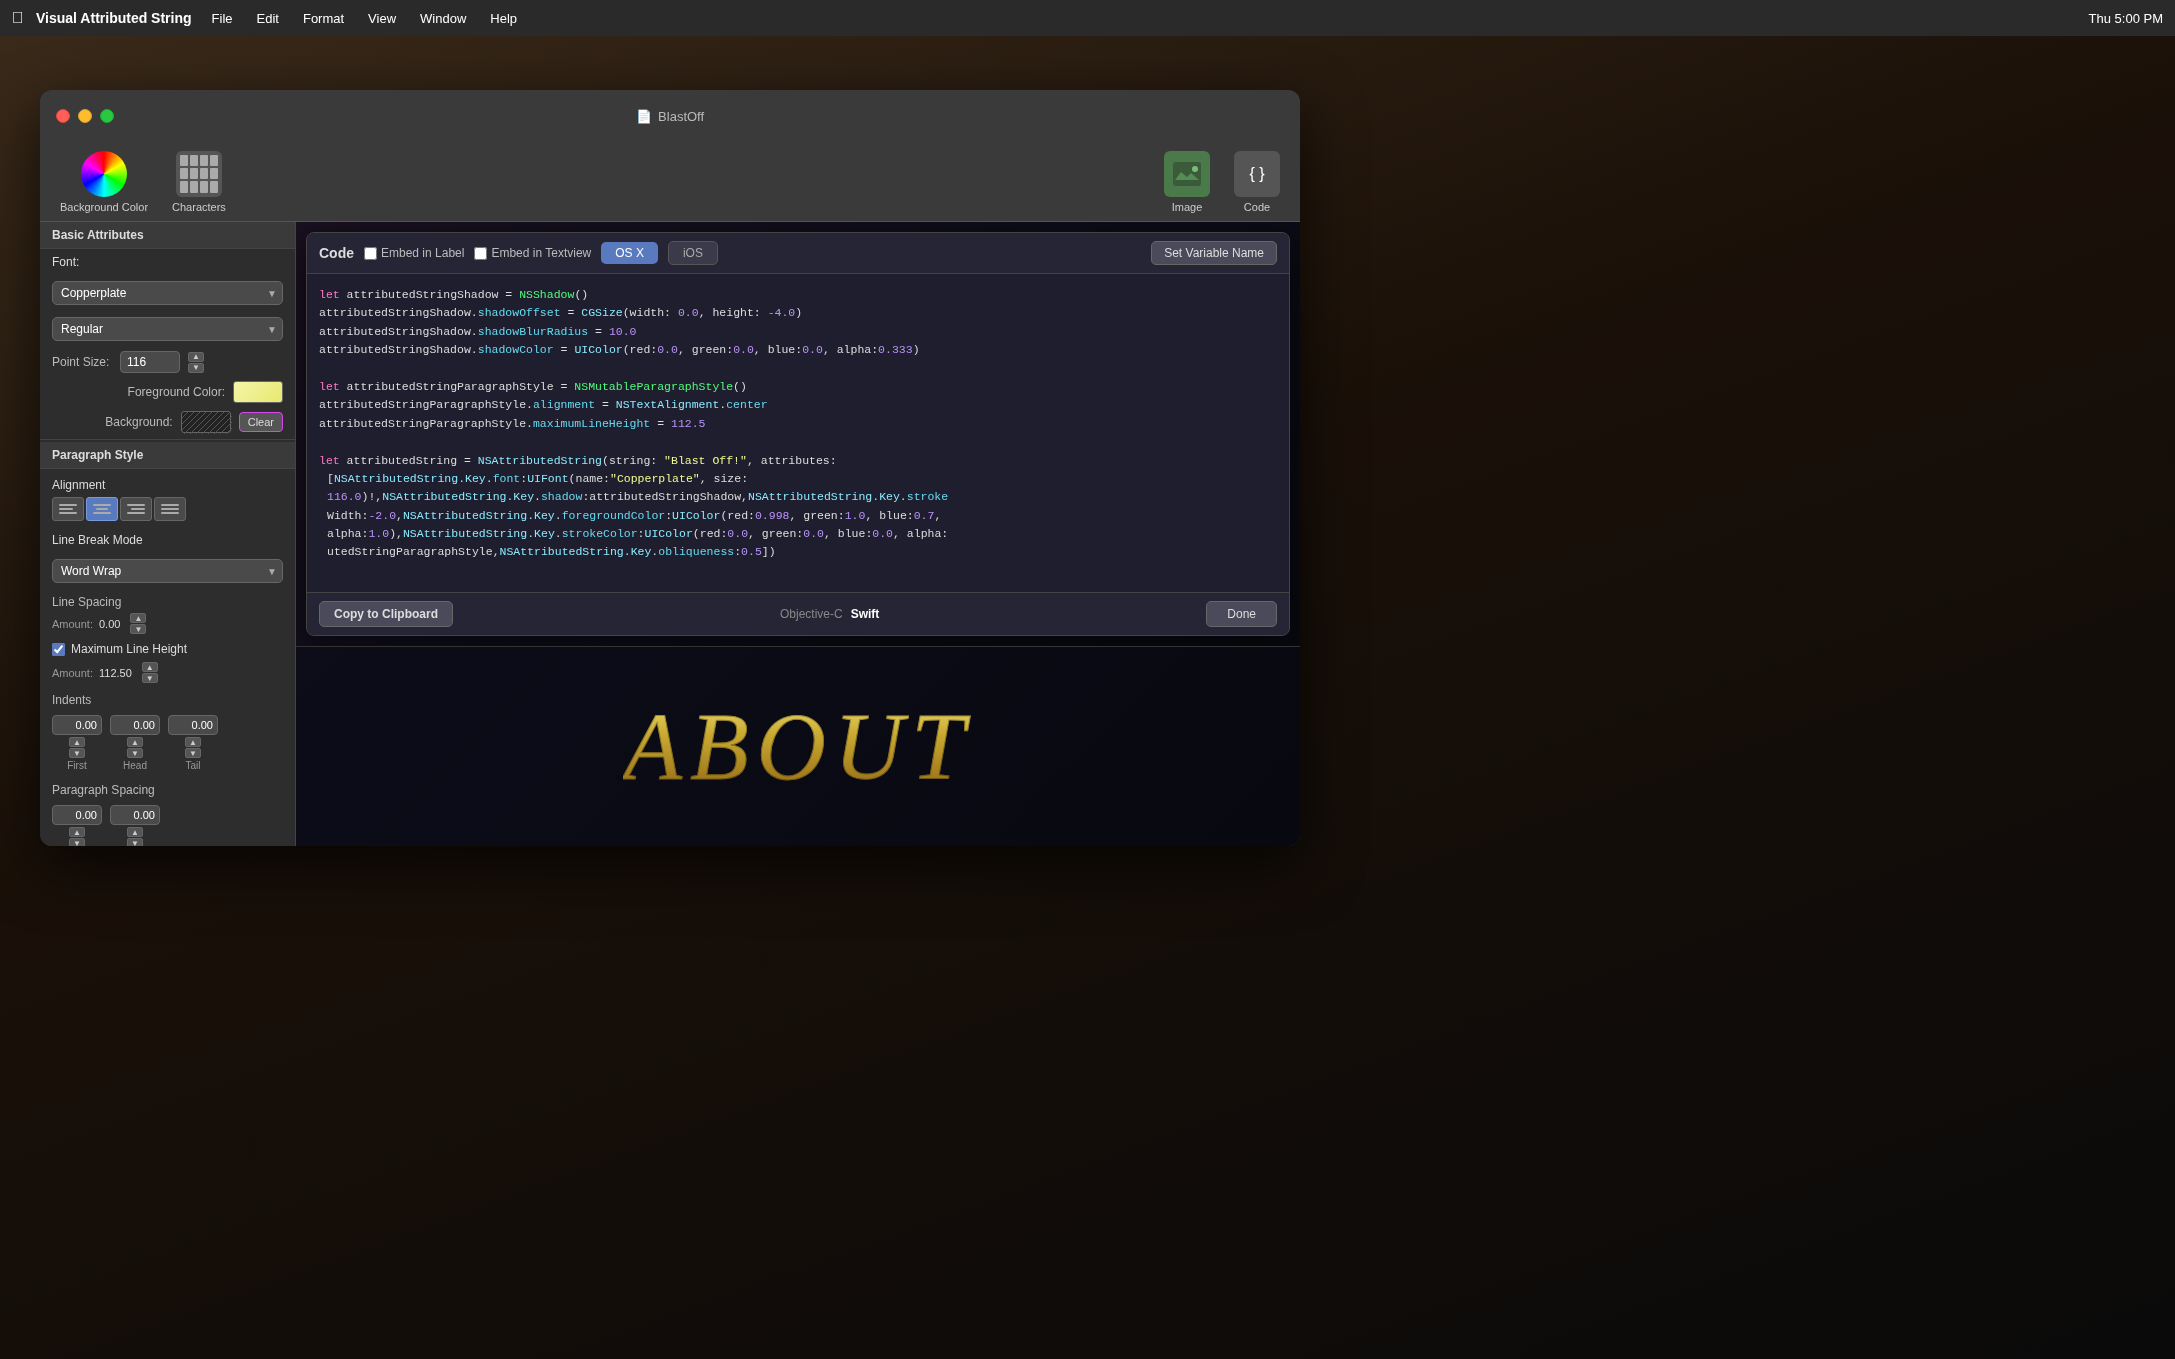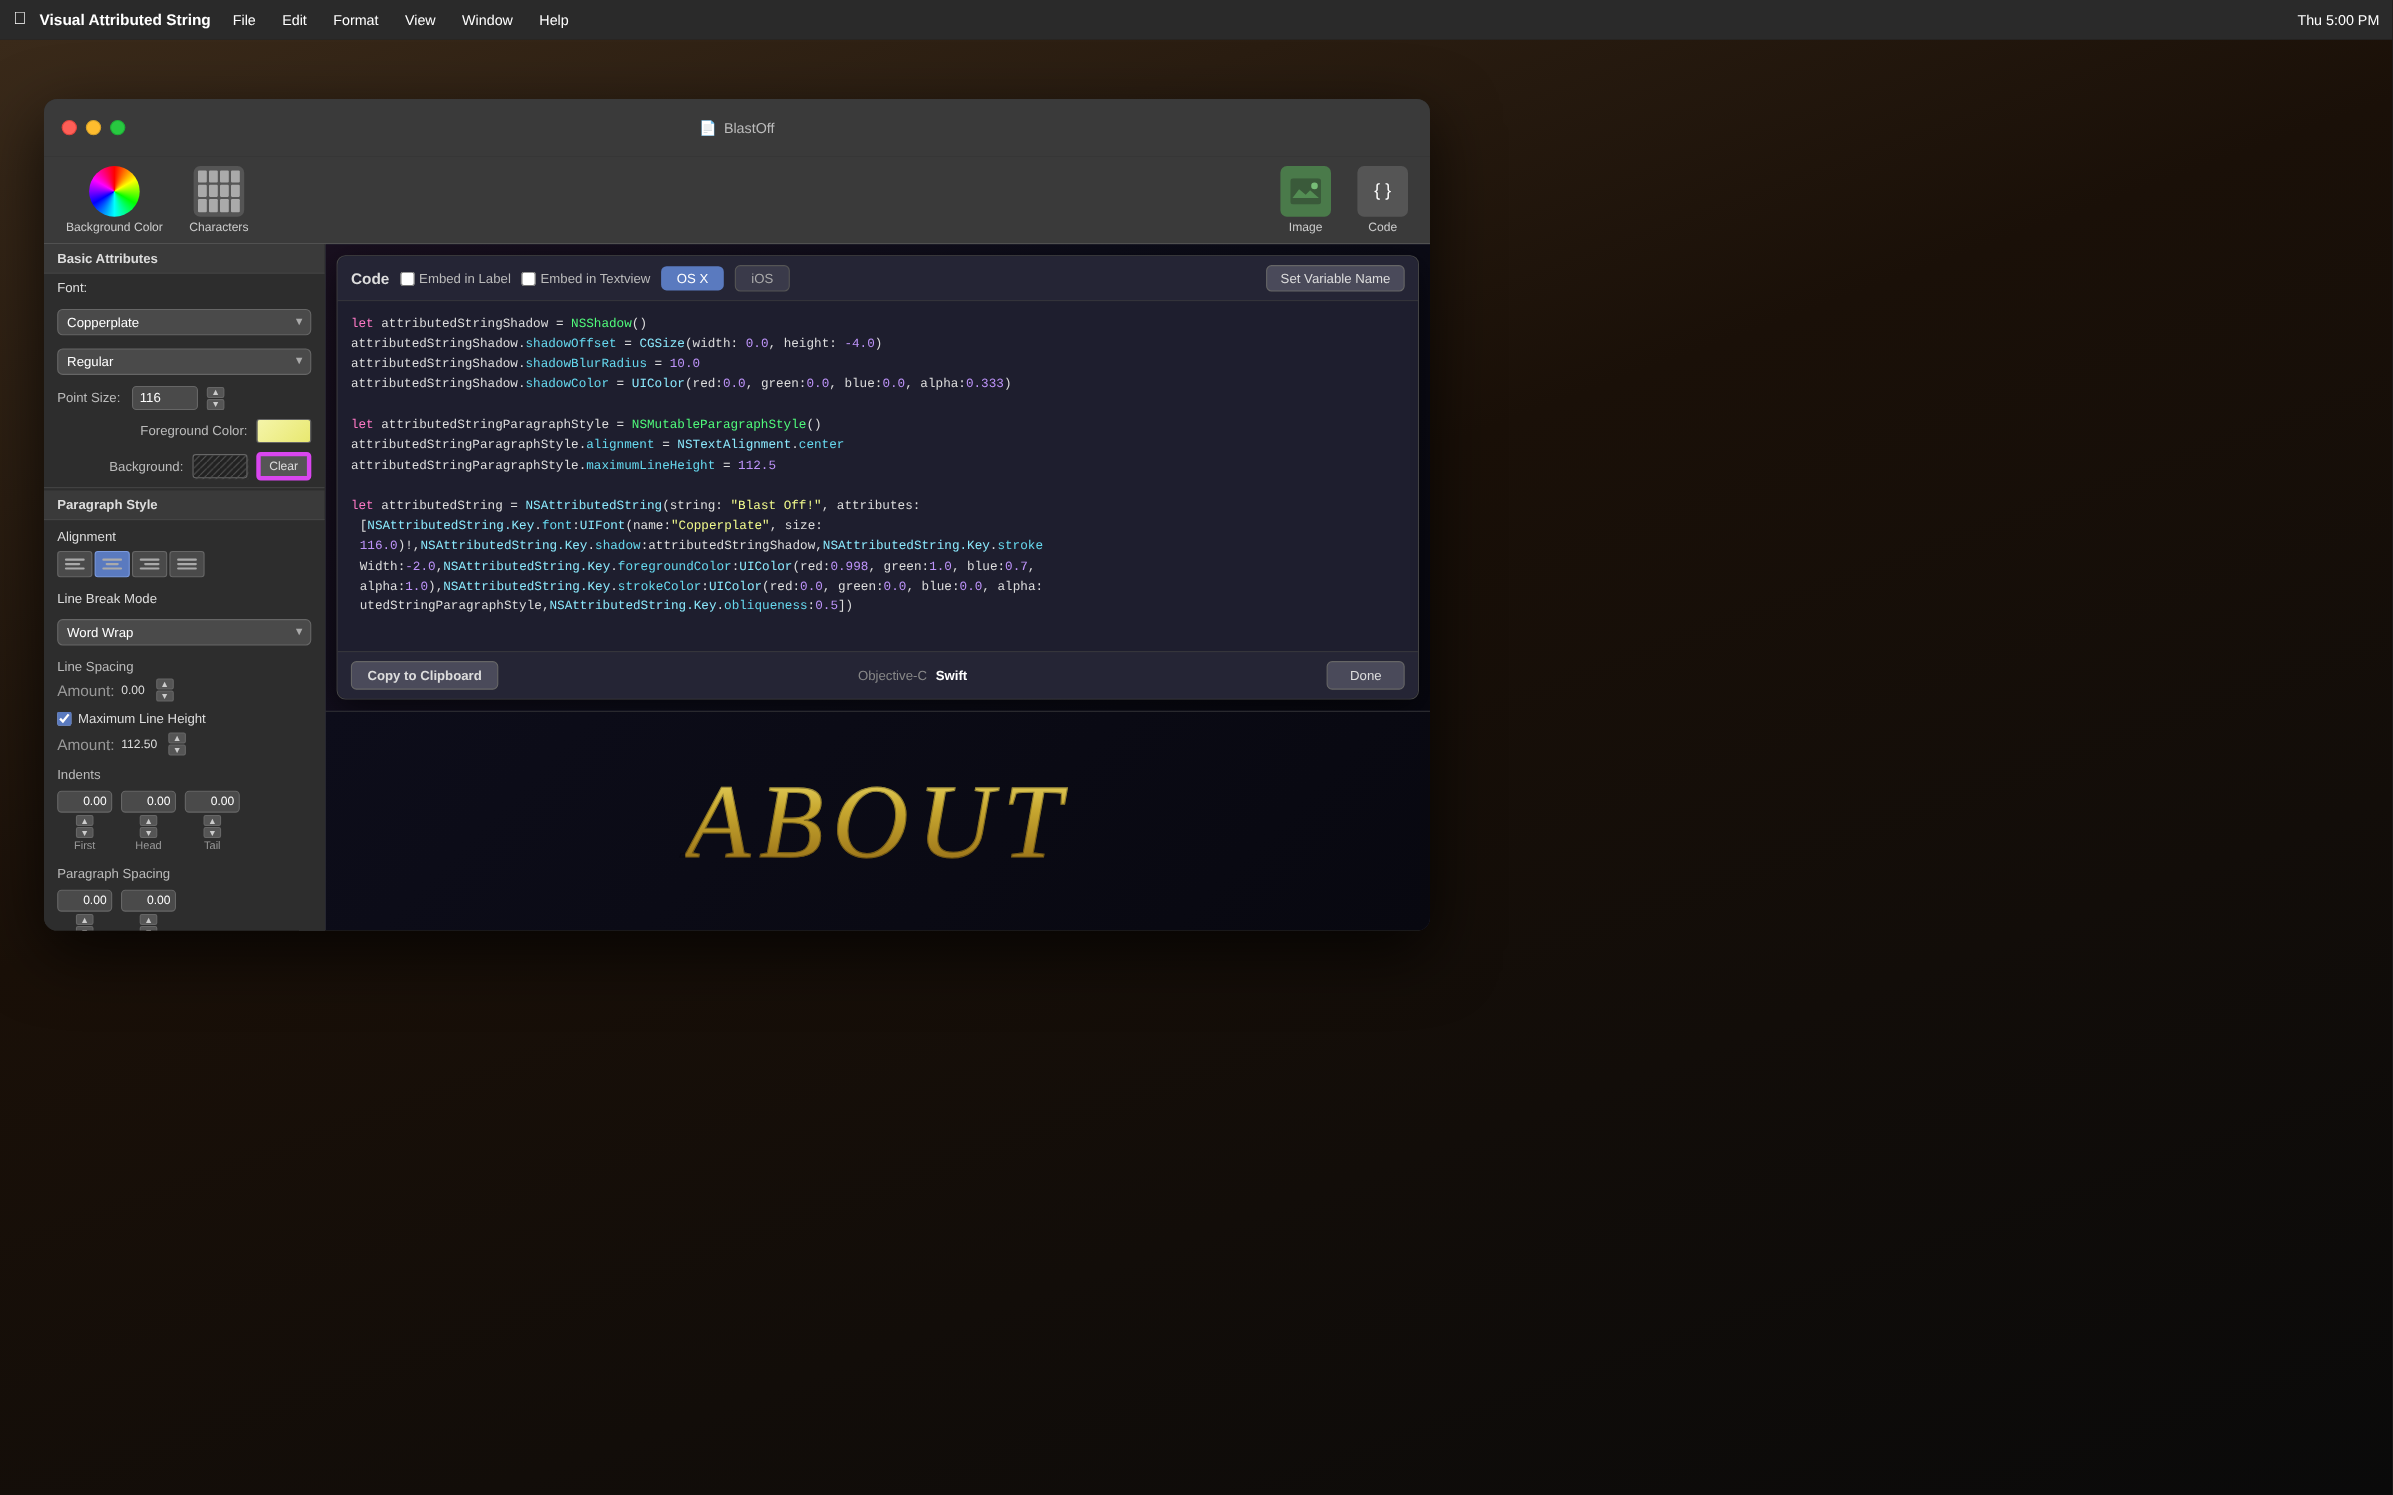--- a/index.html
+++ b/index.html
@@ -299,21 +299,21 @@
     .bg-swatch {
       width: 50px;
       height: 22px;
       background: #222;
       border: 1px solid #666;
       border-radius: 3px;
       cursor: pointer;
     }
     .clear-btn {
       background: #555;
-      border: 4px solid #d946ef;
+      border: 1px solid #d946ef;
       border-radius: 4px;
       color: #ddd;
       font-size: 11px;
       padding: 3px 8px;
       cursor: pointer;
     }
 
     .alignment-row {
       padding: 6px 12px;
     }
@@ -592,21 +592,21 @@
       color: #bbb;
     }
 
     .amount-row {
       padding: 2px 12px 4px;
       display: flex;
       align-items: center;
       gap: 6px;
     }
     .amount-label {
-      font-size: 14px;
+      font-size: 11px;
       color: #999;
     }
     .amount-val {
       font-size: 11px;
       color: #ddd;
     }
   </style>
 </head>
 <body>
 

